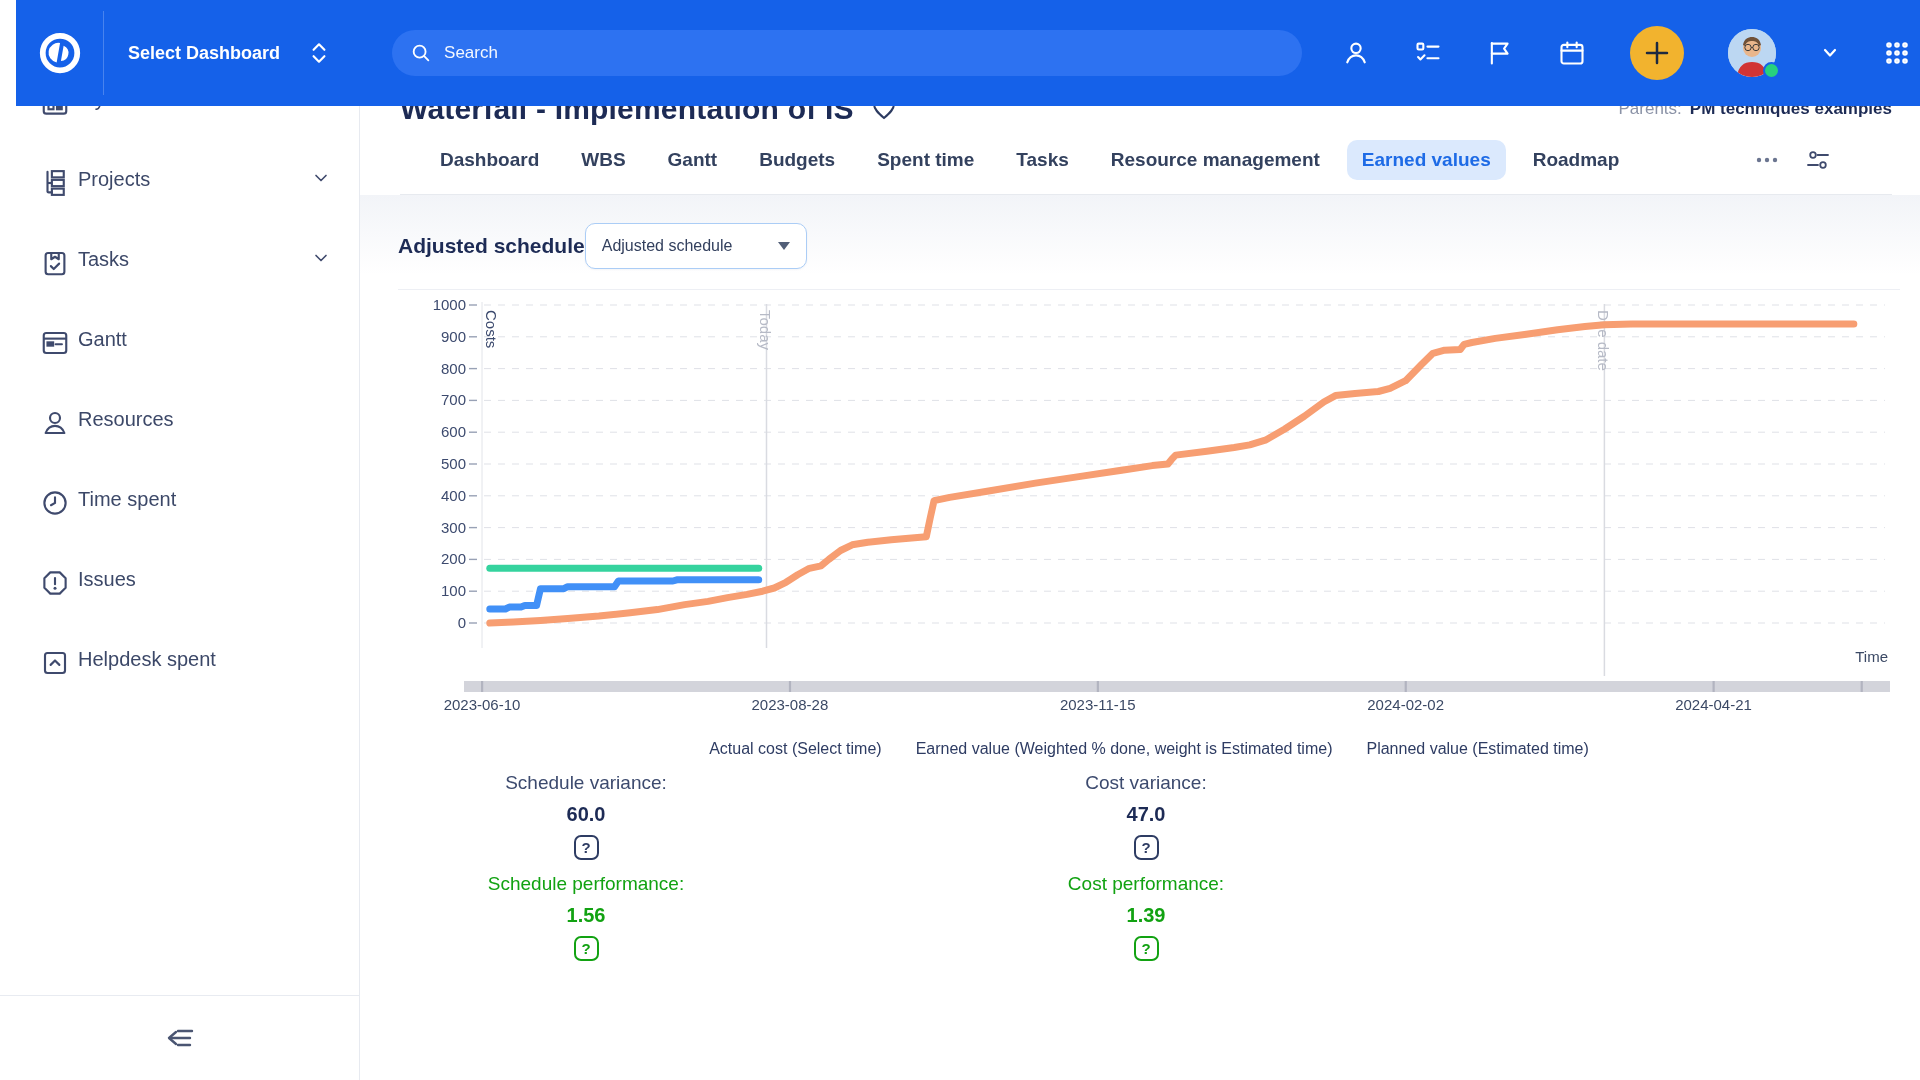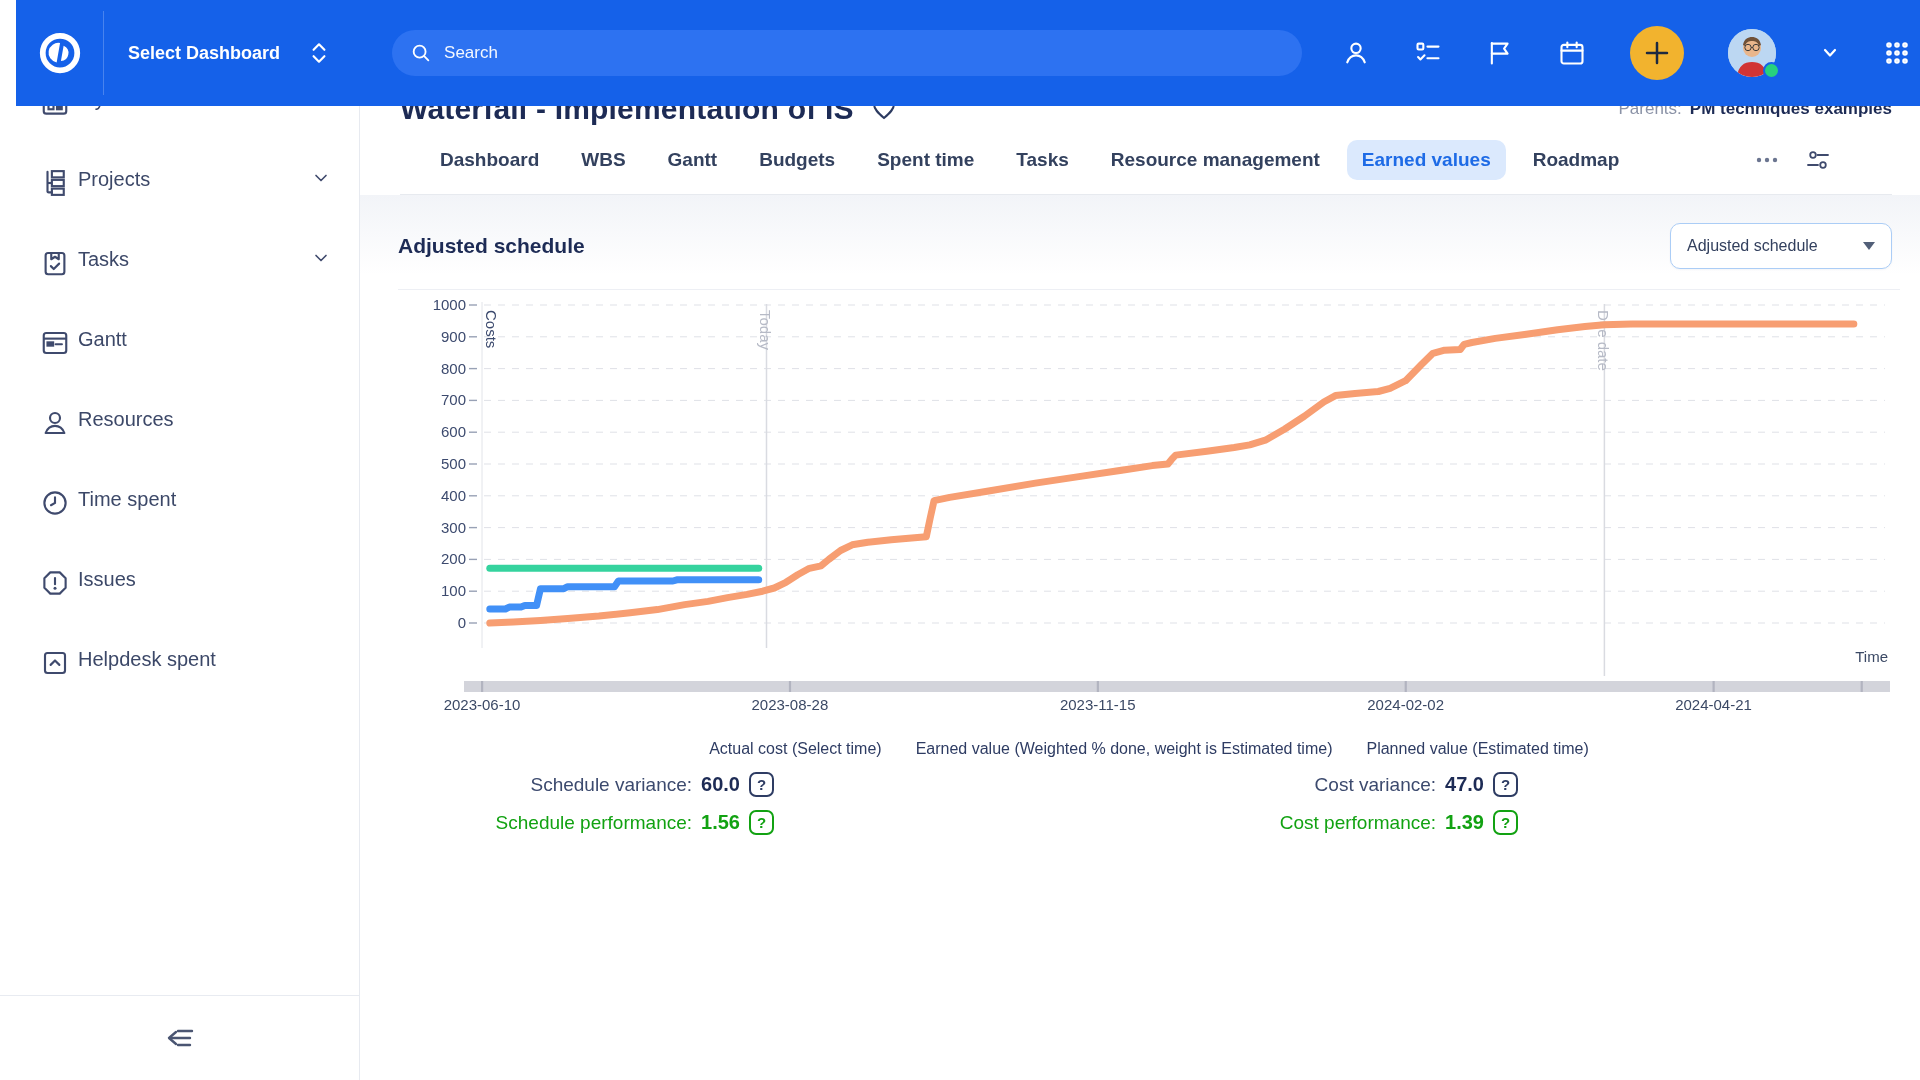--- a/index.html
+++ b/index.html
@@ -47,35 +47,35 @@
   .tabs { display:flex; align-items:center; gap:12px; margin-top:14px; padding:0 30px 14px 25px; }
   .tab { font-size:19px; font-weight:600; color:#33415e; padding:9px 15px; border-radius:10px;
     cursor:pointer; white-space:nowrap; background:none; border:none; font-family:inherit; }
   .tab.active { background:#dbe9fd; color:#1e6be6; }
   .tab-more { margin-left:auto; }
   .tab-sliders { margin-right:30px; margin-left:12px; }
   .head-rule { border-bottom:1px solid #e7eaef; }
 
   .content { height:760px; padding:28px 20px 0 38px;
     background:linear-gradient(180deg,#f2f4f8 0%,#ffffff 80px); }
-  .section-head { display:flex; align-items:center; justify-content:space-between; padding-right:8px; }
+  .section-head { display:flex; align-items:center; padding-right:8px; }
   h2 { font-size:21px; font-weight:700; color:#1d2b55; }
   .dropdown { width:222px; height:46px; border:1.5px solid #abcdf6; border-radius:10px; background:#fff;
     display:flex; align-items:center; justify-content:space-between; padding:0 16px; cursor:pointer;
     box-shadow:0 1px 2px rgba(30,60,120,.05); }
   .dropdown span { font-size:16px; color:#33405e; }
   .caret { width:0; height:0; border-left:6px solid transparent; border-right:6px solid transparent;
     border-top:8px solid #525f78; }
   .rule { margin-top:20px; border-top:1px solid #edeff4; }
   .chart-wrap { margin-top:6px; }
 
   .legend { display:flex; justify-content:center; gap:34px; margin-top:10px;
     font-size:16px; color:#2e3c63; }
   .stats { margin-top:14px; display:grid; grid-template-columns:376px 744px; row-gap:13px; }
-  .stat { display:flex; justify-content:flex-end; align-items:center; gap:9px; }
+  .stat { display:flex; justify-content:flex-end; align-items:center; gap:9px;flex-direction:column; }
   .stat .slabel { font-size:19px; color:#3c4a6e; }
   .stat .sval { font-size:20px; font-weight:700; color:#1d2b55; }
   .helpbox { width:25px; height:25px; border:2px solid #2e3c63; border-radius:7px; color:#2e3c63;
     display:flex; align-items:center; justify-content:center; font-size:15px; font-weight:700;
     background:none; cursor:pointer; font-family:inherit; }
   .stat.green .slabel, .stat.green .sval { color:#12a212; }
   .stat.green .helpbox { border-color:#12a212; color:#12a212; }
 
   svg.icon { display:block; }
 </style>

